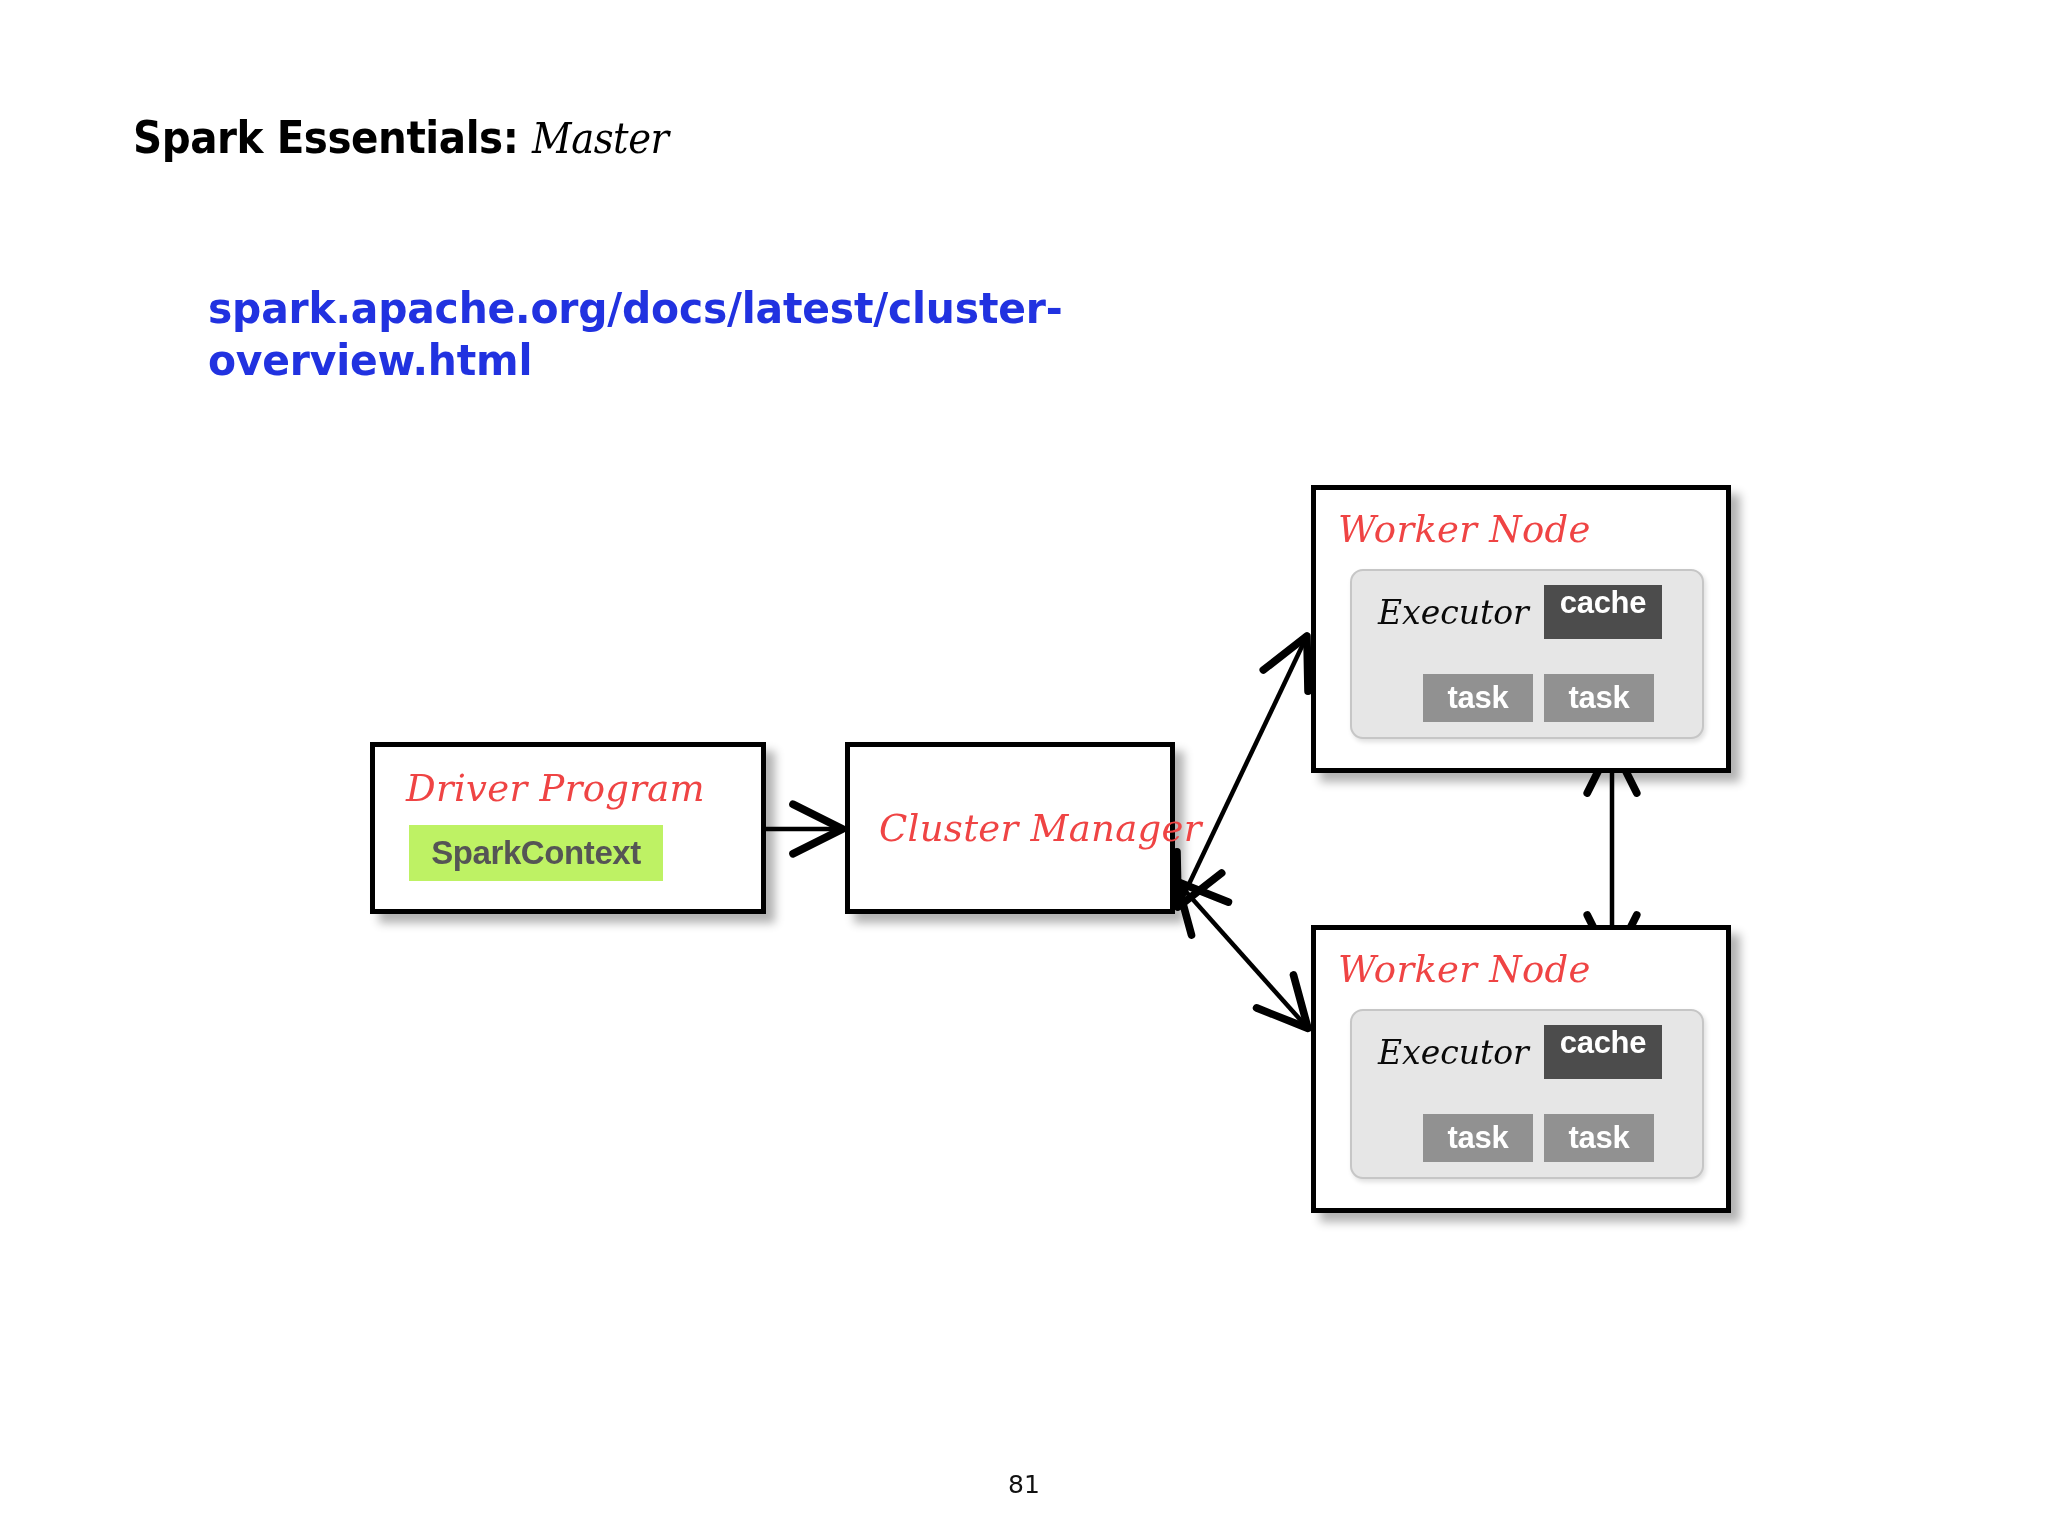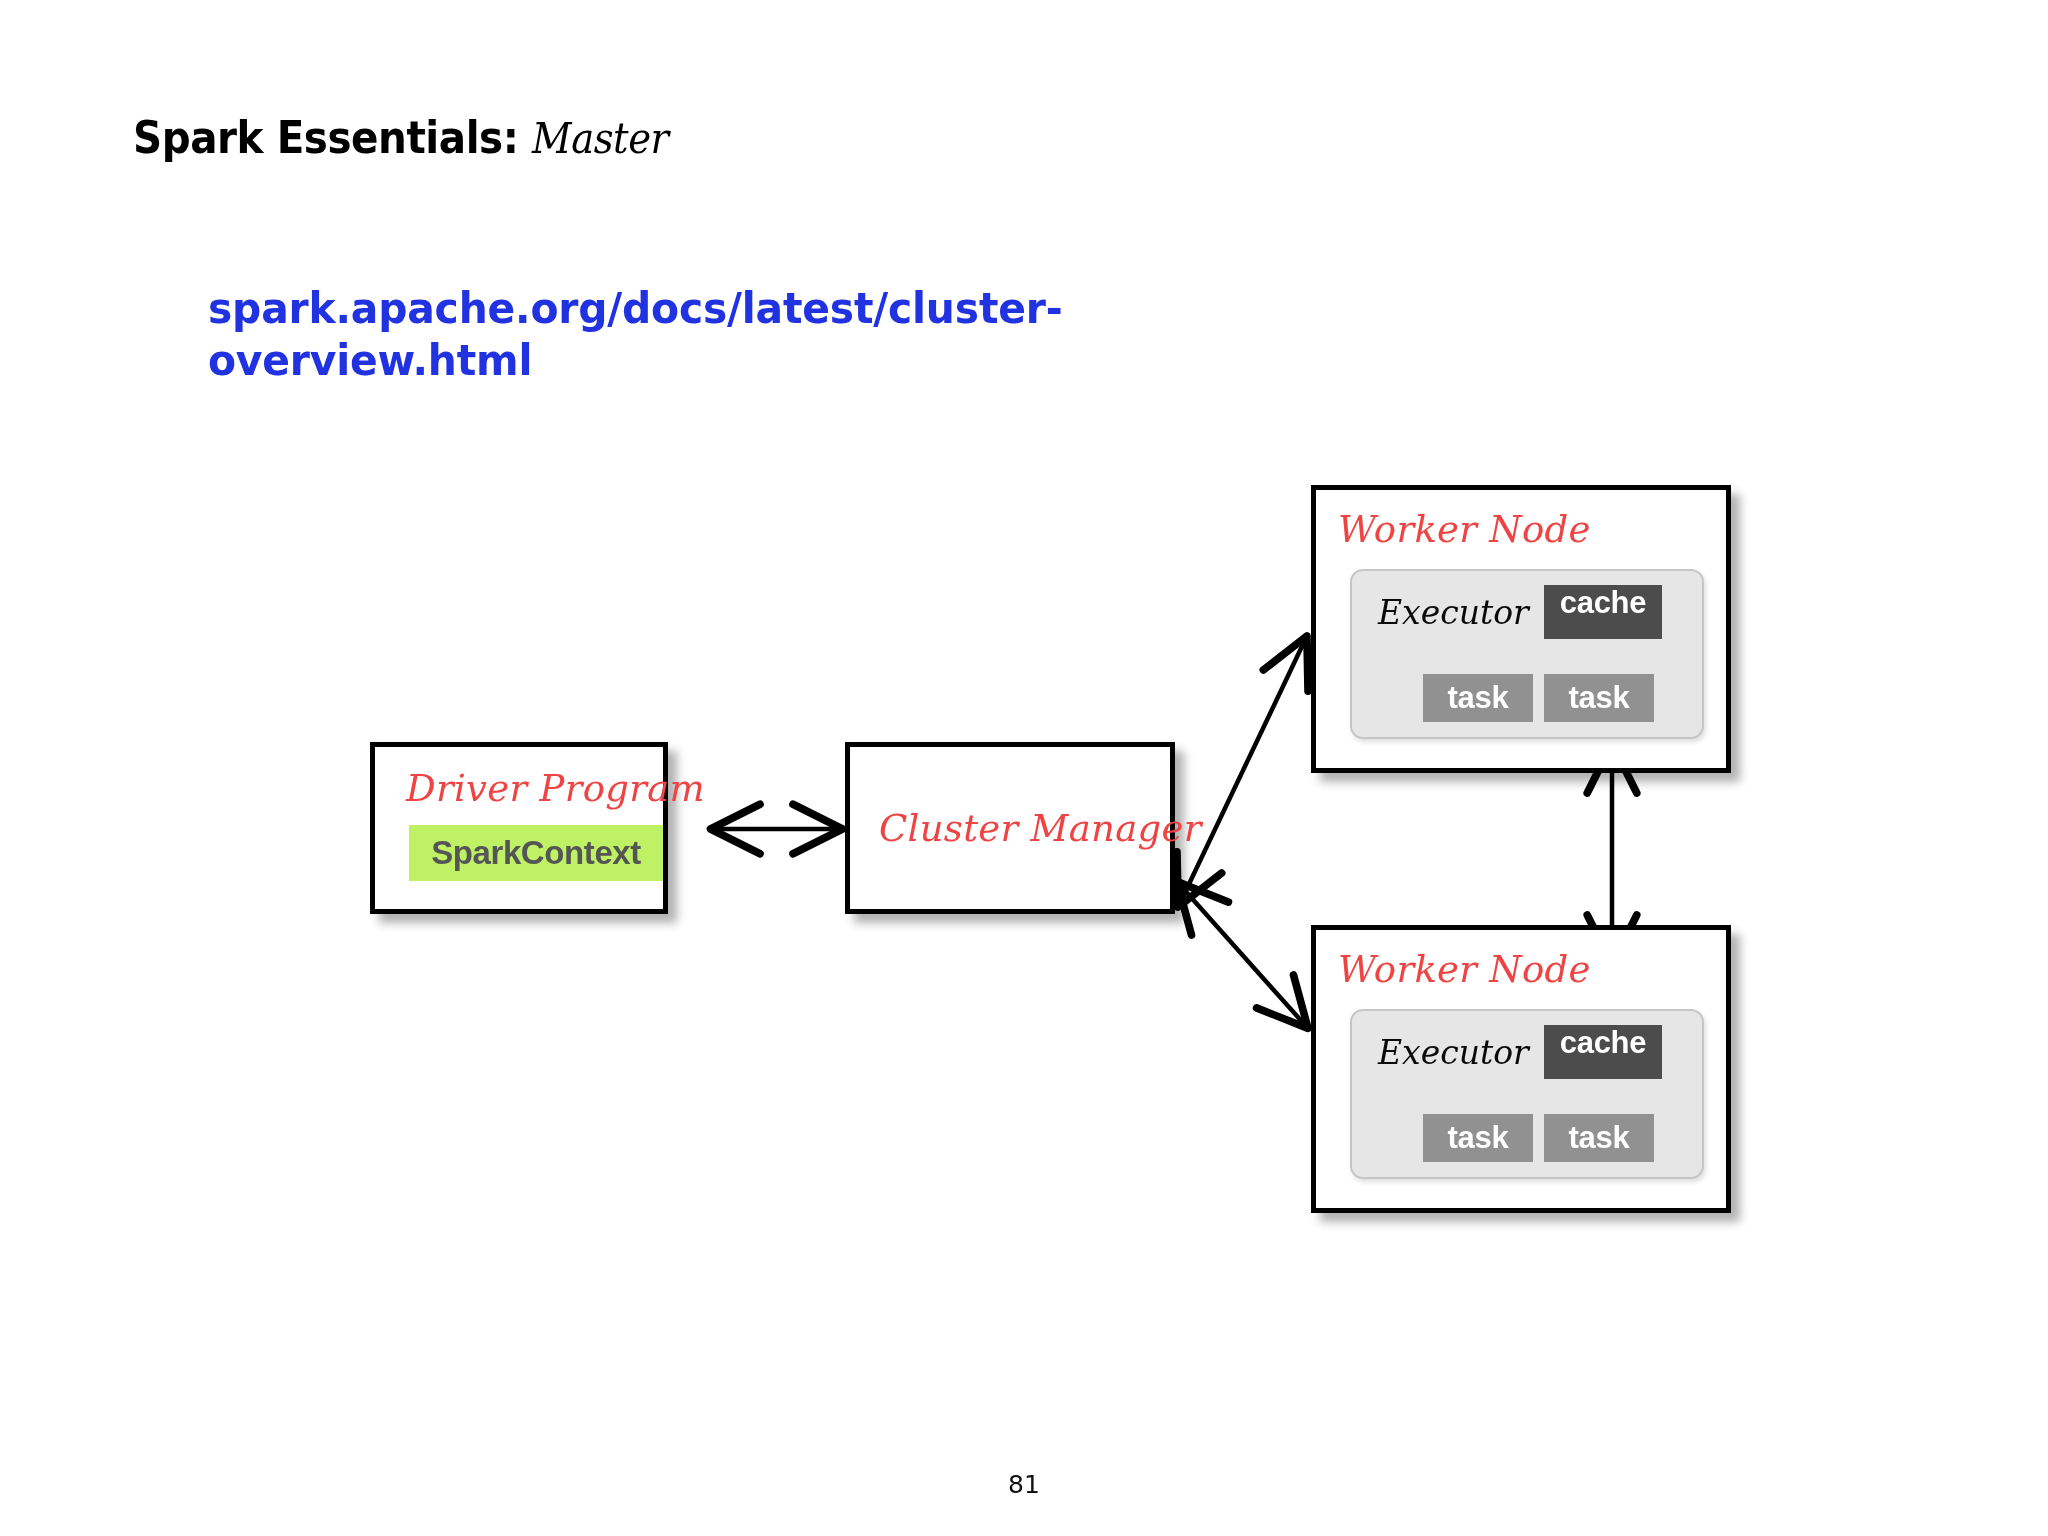--- a/index.html
+++ b/index.html
@@ -83,21 +83,21 @@
     font-family: "DejaVu Serif", serif;
     font-style: italic;
     font-weight: normal;
     font-size: 37px;
     color: #ef4444;
     white-space: nowrap;
     letter-spacing: 0.3px;
   }
 
   
-  #driver-program { left: 370px; top: 742px; width: 298px; height: 172px; }
+  #driver-program { left: 370px; top: 742px; width: 396px; height: 172px; }
   #driver-program .node-title { left: 31px; top: 20px; }
   #sparkcontext-chip {
     position: absolute;
     left: 34px;
     top: 78px;
     width: 254px;
     height: 56px;
     background: #bef264;
     display: flex;
     align-items: center;

